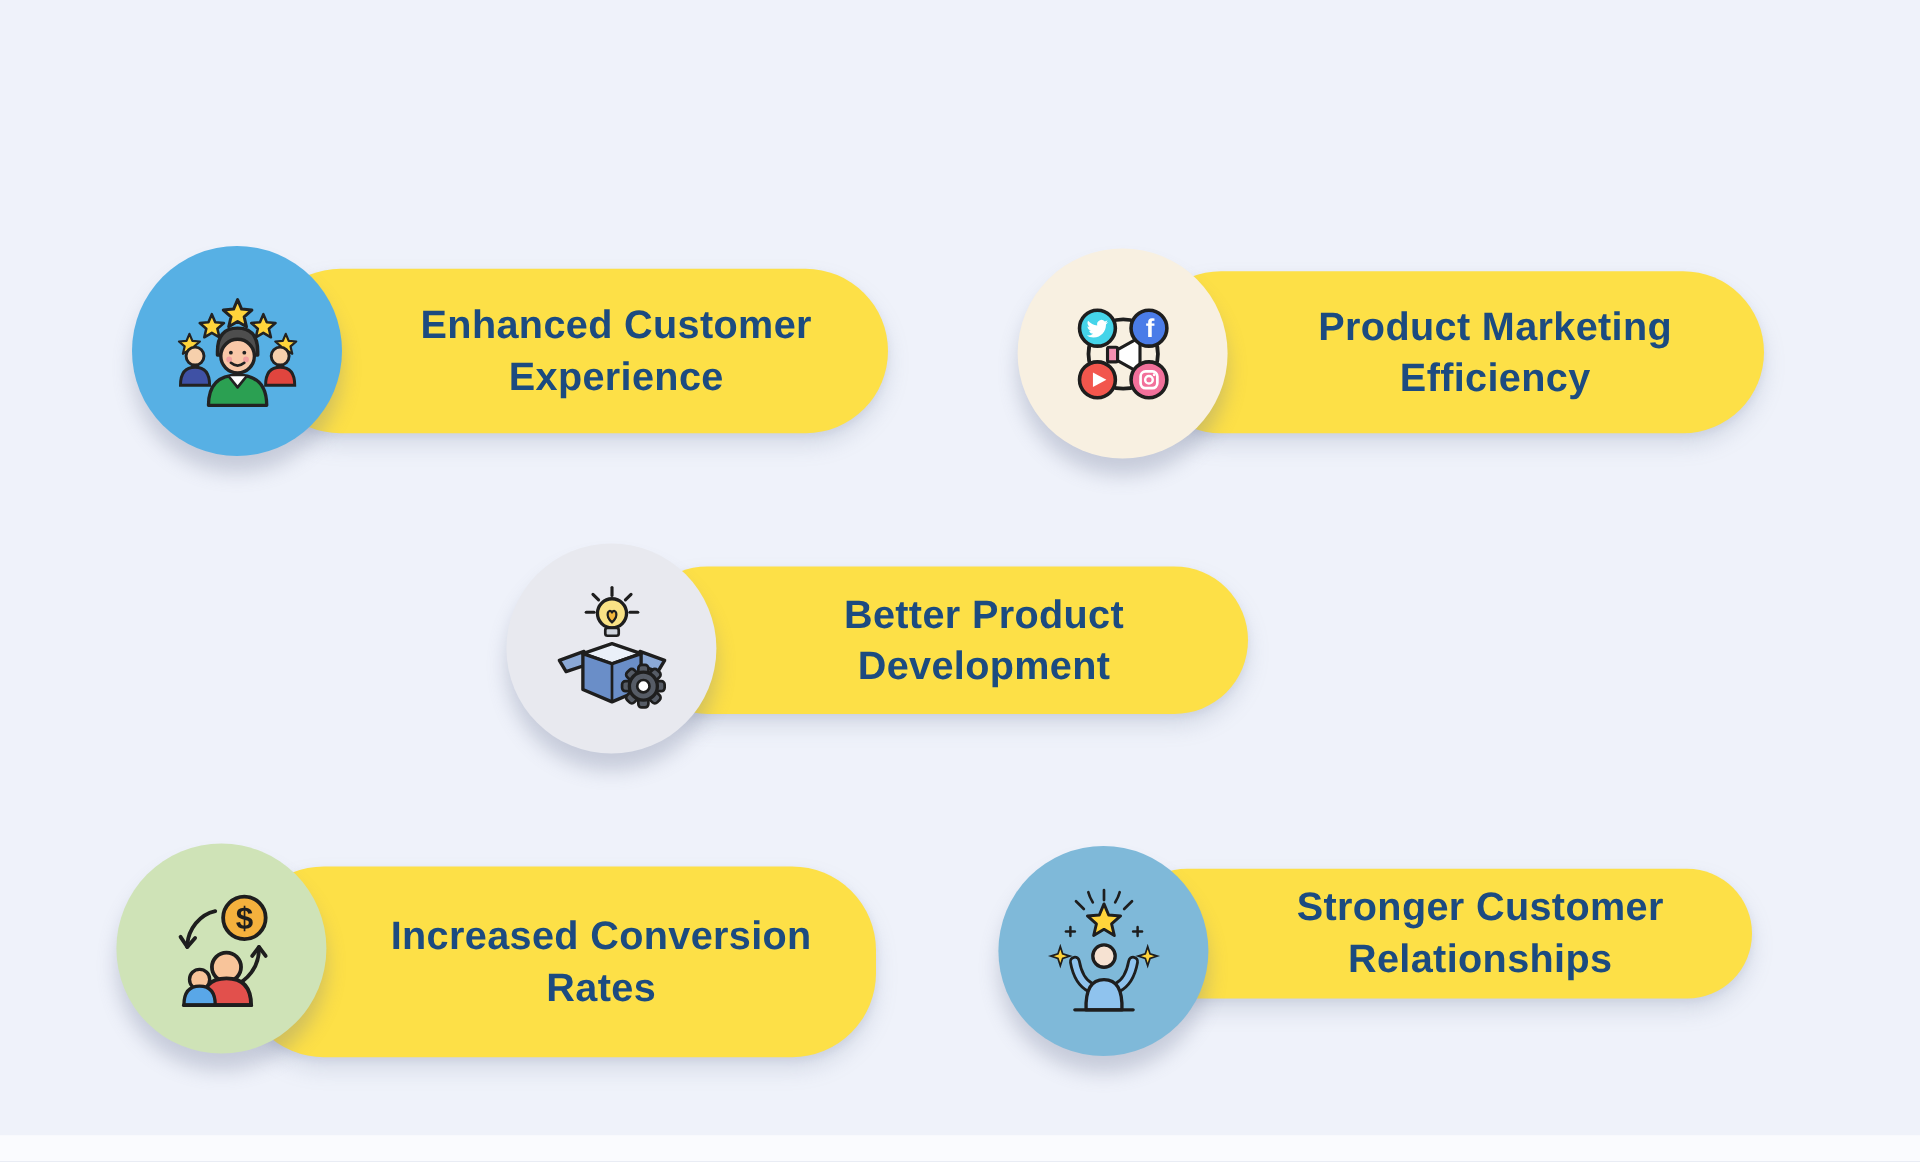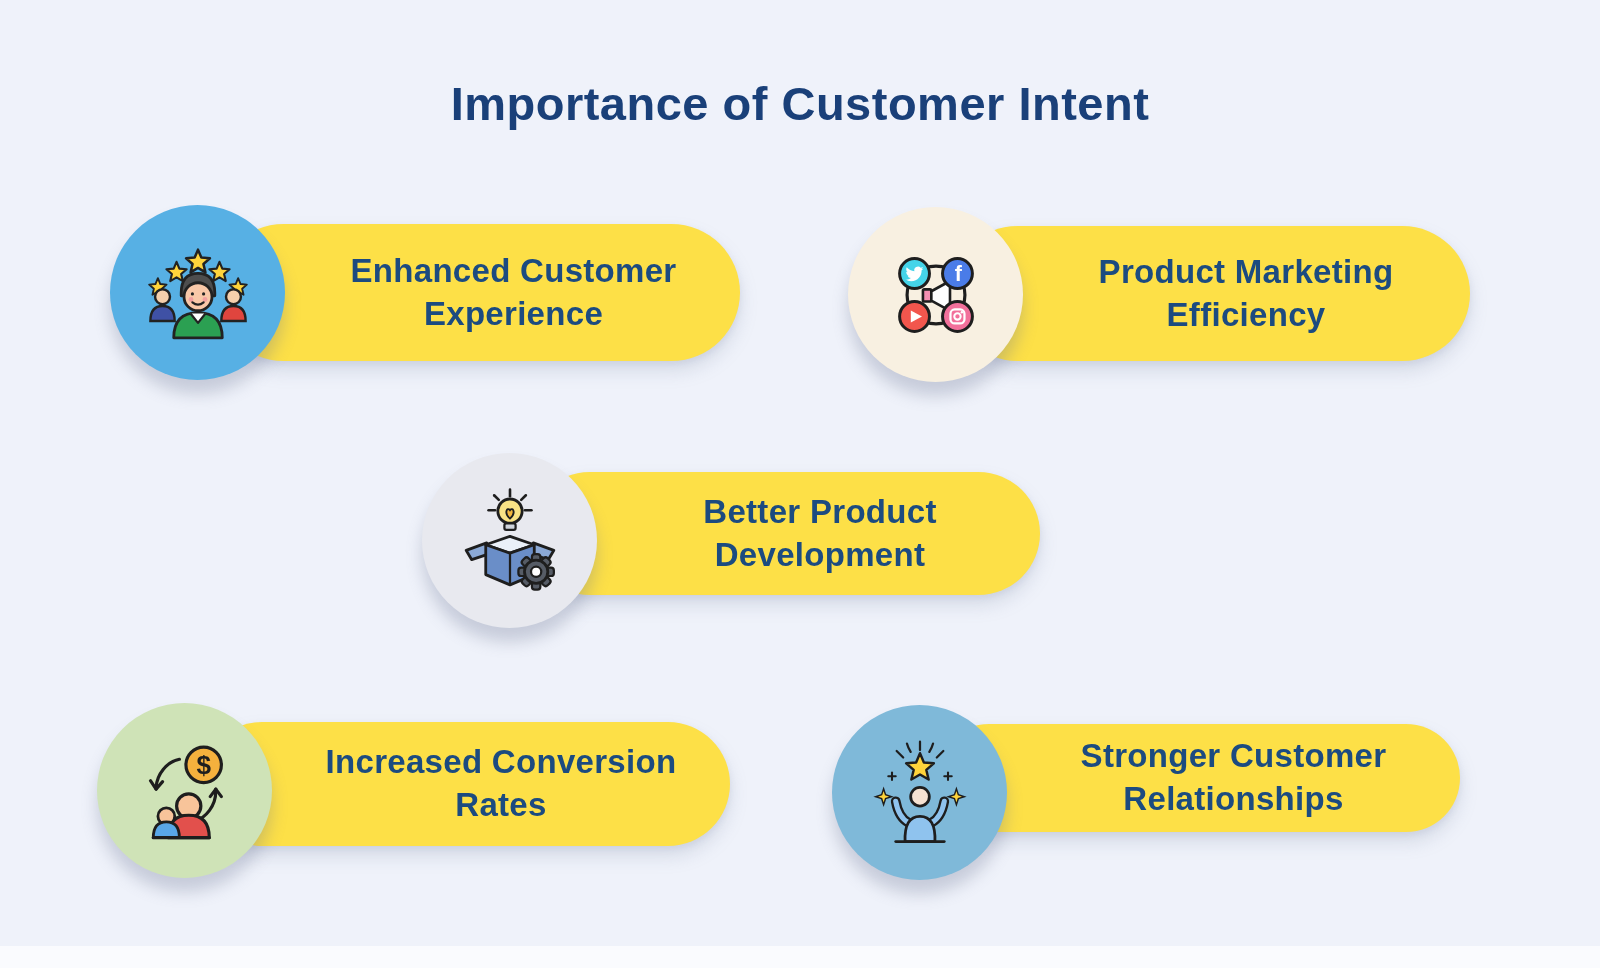--- a/index.html
+++ b/index.html
@@ -30,41 +30,40 @@
     box-shadow:0 14px 16px rgba(105,115,145,.30);
   }
   
   .item-1 .circle{left:110px;top:205px;}
   .item-1 .pill{left:215px;top:224px;width:525px;height:137px;}
   .item-2 .circle{left:848px;top:207px;}
   .item-2 .pill{left:950px;top:226px;width:520px;height:135px;}
   .item-3 .circle{left:422px;top:453px;}
   .item-3 .pill{left:528px;top:472px;width:512px;height:123px;}
   .item-4 .circle{left:97px;top:703px;}
-  .item-4 .pill{left:200px;top:722px;width:530px;height:124px;}
+  .item-4 .pill{left:200px;top:722px;width:530px;height:159px;}
   .item-5 .circle{left:832px;top:705px;}
   .item-5 .pill{left:935px;top:724px;width:525px;height:108px;}
   .icon-svg{width:112px;height:112px;}
   .bottom-strip{
     position:absolute;left:0;bottom:0;width:1600px;height:22px;background:#FAFBFE;
   }
 </style>
 </head>
 <body>
 
 <svg width="0" height="0" style="position:absolute" aria-hidden="true">
   <defs>
     <polygon id="star5" points="0,-12 3.2,-4.4 11.4,-3.7 5.2,1.7 7.1,9.7 0,5.5 -7.1,9.7 -5.2,1.7 -11.4,-3.7 -3.2,-4.4"></polygon>
     <polygon id="spark4" points="0,-9 2.2,-2.2 9,0 2.2,2.2 0,9 -2.2,2.2 -9,0 -2.2,-2.2"></polygon>
   </defs>
 </svg>
 
 <div class="canvas">
 
-  <div class="page-title">Importance of Customer Intent</div>
 
   <div class="item item-1">
     <div class="pill">
       <span class="label">Enhanced Customer Experience</span>
     </div>
     <div class="circle" style="background-color: rgb(87, 176, 228);">
       <svg class="icon-svg" viewBox="0 0 120 120">
         <g fill="#FFD43B" stroke="#222" stroke-width="2.4" stroke-linejoin="round">
           <use href="#star5" transform="translate(17,54) scale(0.82)"></use>
           <use href="#star5" transform="translate(37,38) scale(0.95)"></use>

